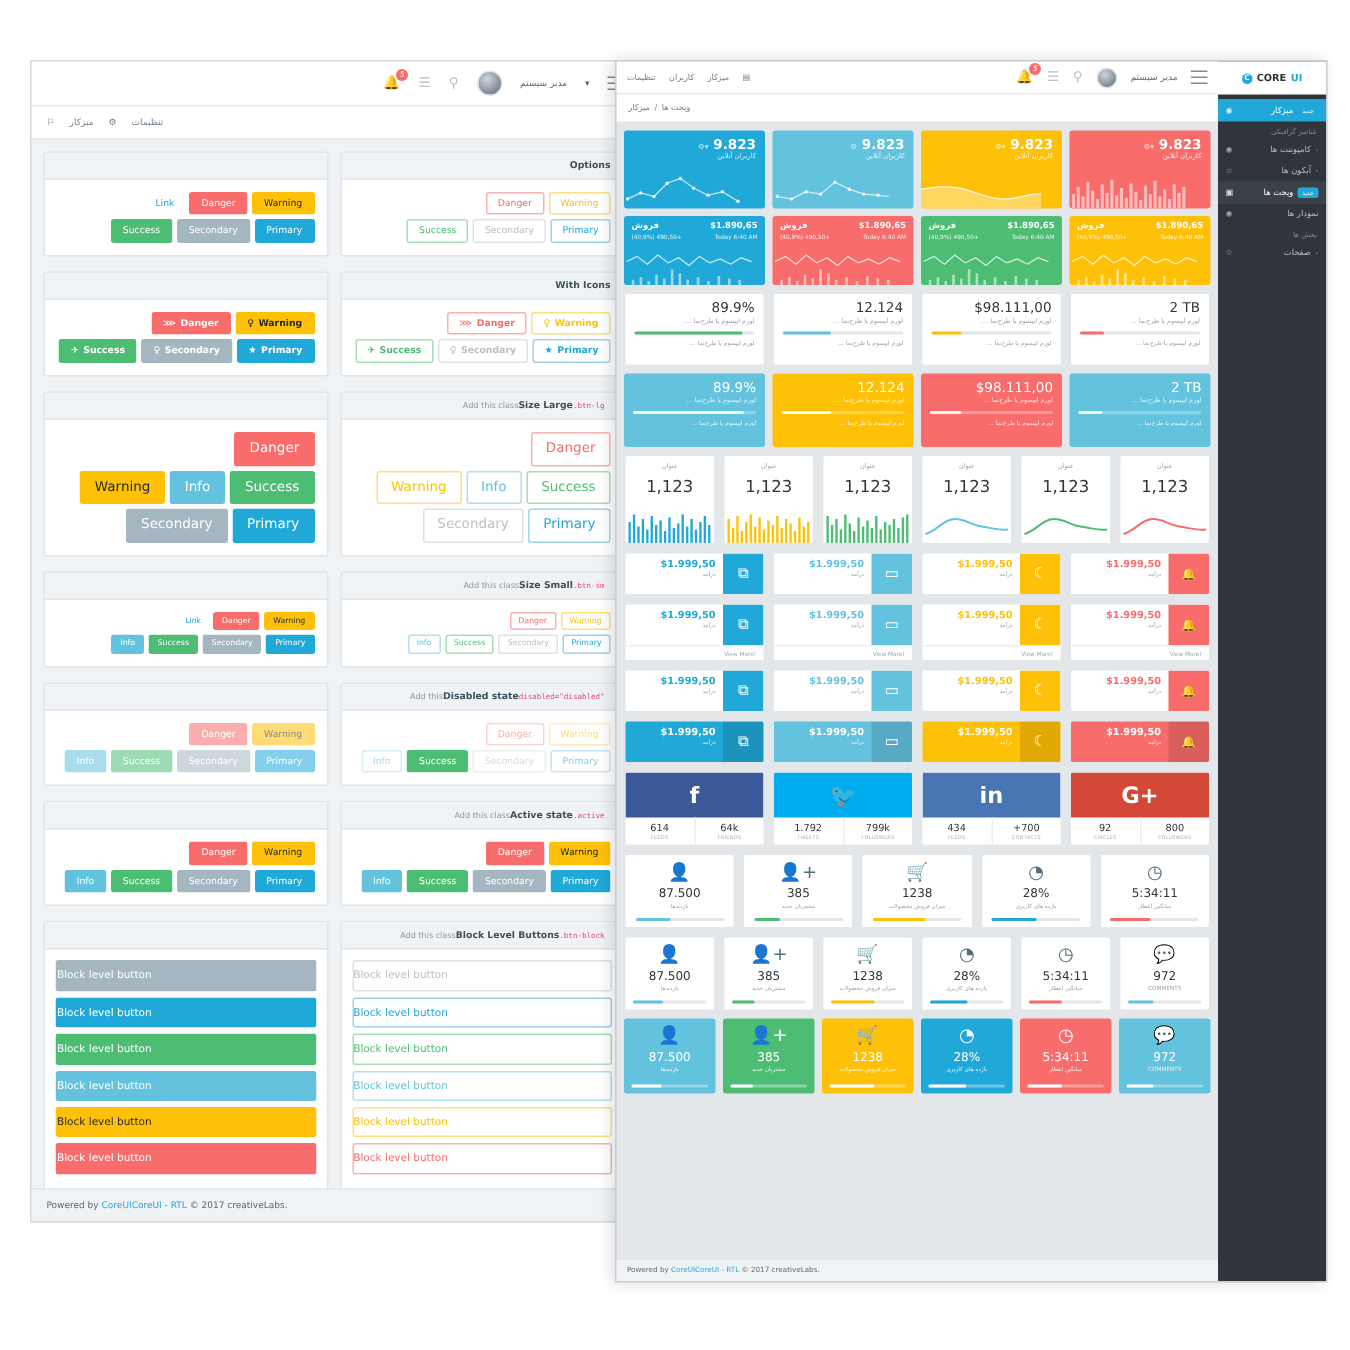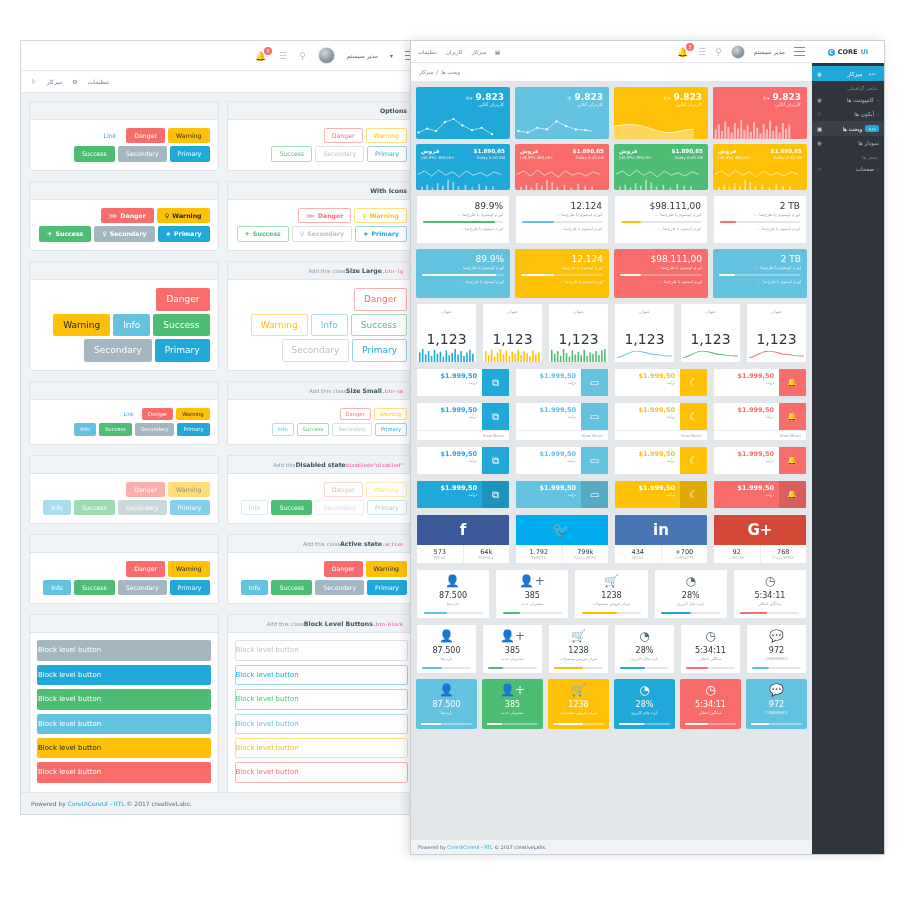--- a/index.html
+++ b/index.html
@@ -175,21 +175,21 @@
   .ccard { border-radius: 2px; padding: 5px 6px; height: 49px; display: flex; flex-direction: column; color: #fff; }
   .ccard .v { font-size: 9px; text-align: right; font-weight: 500; }
   .ccard .t { font-size: 4.3px; text-align: right; opacity: .8; direction: rtl; margin-top: 1px; }
   .ccard .bar { height: 2px; background: rgba(255,255,255,.3); border-radius: 1px; margin: 4px 0 3px; position: relative; }
   .ccard .bar i { position: absolute; left: 0; top: 0; bottom: 0; background: rgba(255,255,255,.9); border-radius: 1px; }
   .ccard .f { font-size: 4px; text-align: right; opacity: .85; direction: rtl; }
 
   .chcard { background: #fff; border: 1px solid #e4e7ea; border-radius: 2px; height: 60px;
             display: flex; flex-direction: column; align-items: center; padding-top: 5px; }
   .chcard .t { font-size: 4.3px; color: #9aa4ad; direction: rtl; }
-  .chcard .v { font-size: 14px; color: #2f353a; margin-top: 17px; }
+  .chcard .v { font-size: 11px; color: #2f353a; margin-top: 4px; }
   .chcard .ch { width: 100%; height: 22px; margin-top: auto; }
 
   .icard { background: #fff; border: 1px solid #e4e7ea; border-radius: 2px; overflow: hidden; }
   .icard .row { display: flex; flex-direction: row-reverse; align-items: stretch; height: 27px; }
   .icard .ibox { width: 27px; display: flex; align-items: center; justify-content: center; color: #fff; font-size: 10px; flex: none; }
   .icard .txt { flex: 1; padding: 3px 5px 0; text-align: right; }
   .icard .txt .v { font-size: 6.5px; font-weight: bold; }
   .icard .txt .t { font-size: 3.8px; color: #9aa4ad; direction: rtl; }
   .icard .ftr { border-top: 1px solid #eceff1; font-size: 3.8px; color: #9aa4ad; padding: 2px 5px; text-align: right; }
   .icard.filled .txt { color: #fff; }
@@ -1057,21 +1057,21 @@
                 </div>
               </div>
             </div>
         </div>
 
         <div class="grid g4">
           <div class="soc">
             <div class="hd" style="background:#3b5998">f</div>
             <div class="ft">
               <div>
-                  <div class="n">573</div>
+                  <div class="n">614</div>
                   <div class="l">FEEDS</div>
                 </div>
               <div>
                   <div class="n">64k</div>
                   <div class="l">FRIENDS</div>
                 </div>
             </div>
           </div>
           <div class="soc">
             <div class="hd" style="background:#00aced">🐦</div>
@@ -1100,21 +1100,21 @@
             </div>
           </div>
           <div class="soc">
             <div class="hd" style="background:#d34836">G+</div>
             <div class="ft">
               <div>
                   <div class="n">92</div>
                   <div class="l">CIRCLES</div>
                 </div>
               <div>
-                  <div class="n">768</div>
+                  <div class="n">800</div>
                   <div class="l">FOLLOWERS</div>
                 </div>
             </div>
           </div>
         </div>
 
         <div class="grid" style="grid-template-columns:repeat(5,1fr)">
           <div class="bcard">
               <div class="ic">👤</div>
               <div class="v">87.500</div>

